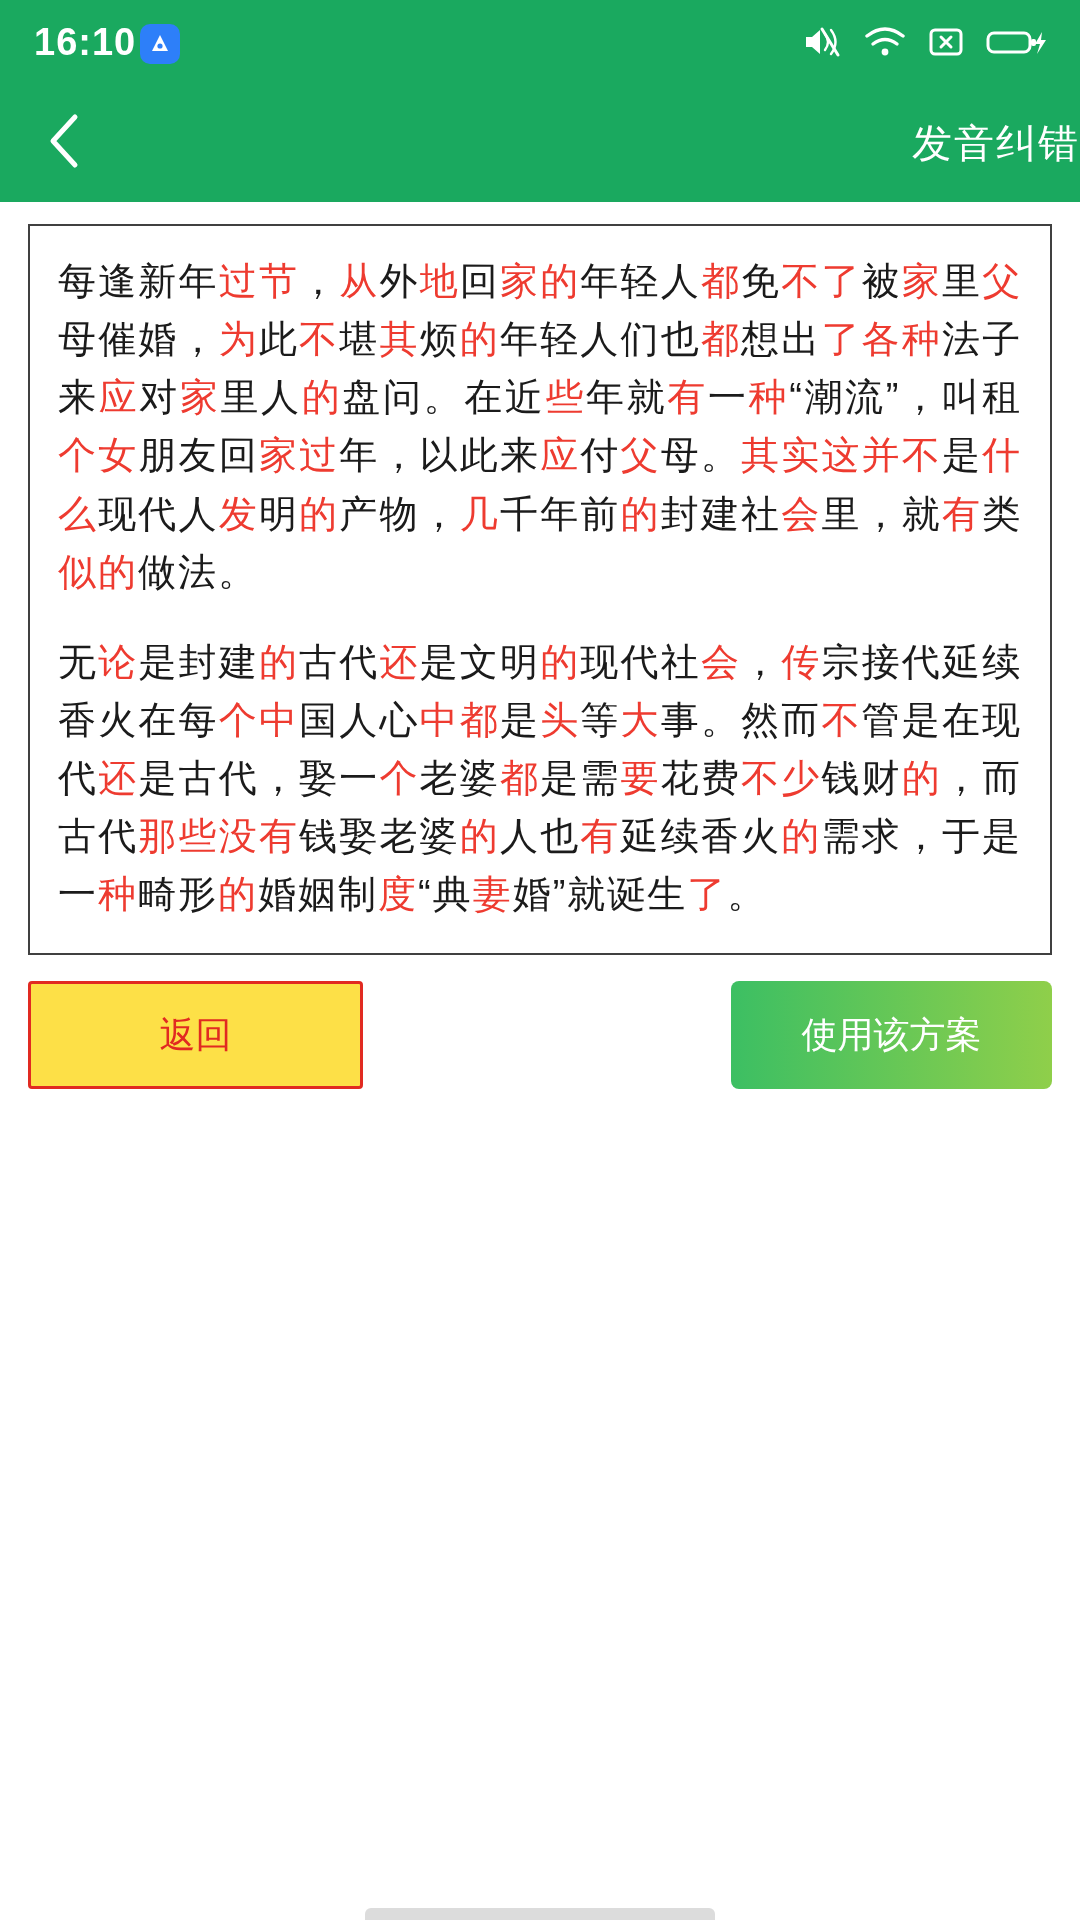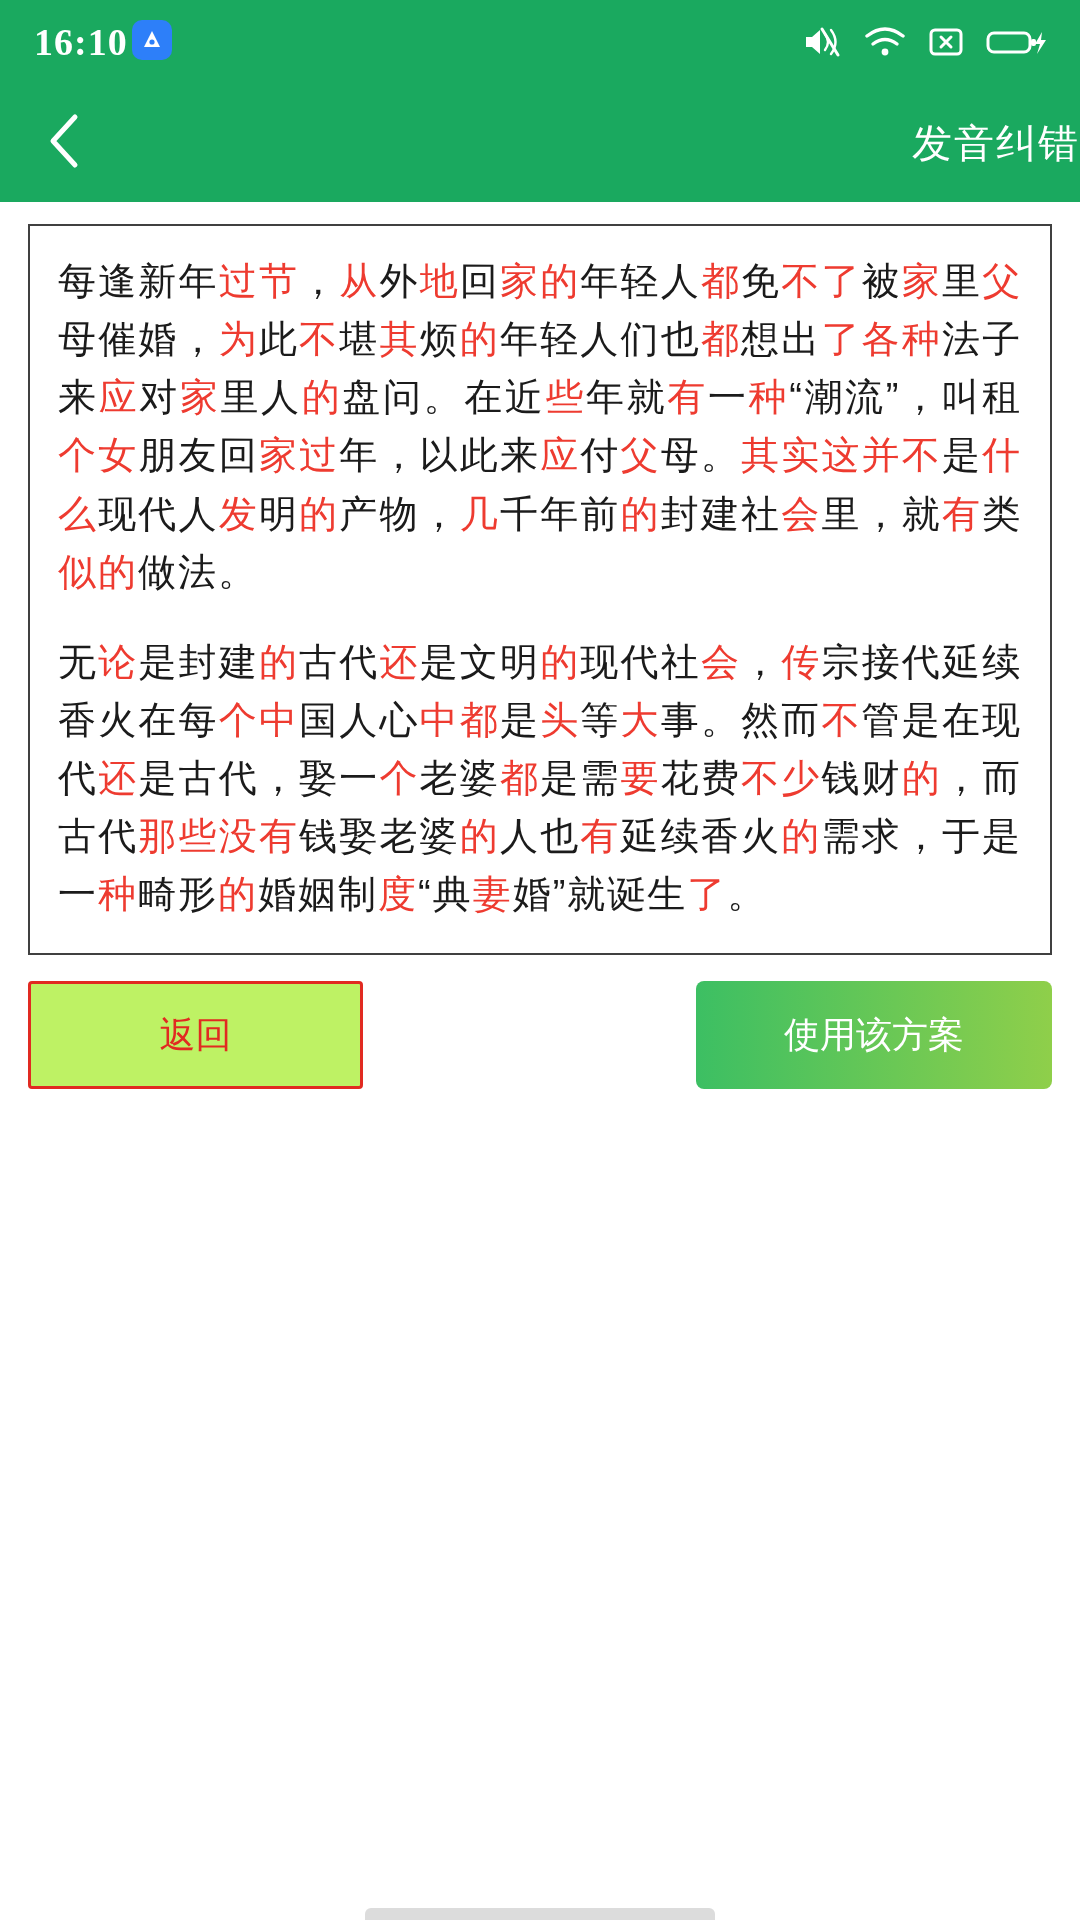--- a/index.html
+++ b/index.html
@@ -11,21 +11,21 @@
   }
 
   
   .statusbar{
     height:84px;
     background:#1aa95f;
     display:flex; align-items:center;
     padding:0 34px;
     color:#ffffff;
   }
-  .status-left{ display:flex; align-items:flex-start; gap:4px;font-family:Liberation Serif, serif; }
+  .status-left{ display:flex; align-items:flex-end; gap:4px; }
   .status-time{ font-size:38px; font-weight:600; letter-spacing:1px; }
   .app-badge{
     width:40px; height:40px; border-radius:10px;
     background:#2d7ff9; display:flex; align-items:center; justify-content:center;
   }
   .app-badge svg{ display:block; }
   .status-right{ margin-left:auto; display:flex; align-items:center; gap:22px; }
   .status-right .ico{ display:flex; align-items:center; justify-content:center; }
 
   
@@ -81,25 +81,25 @@
     height:108px;
     display:flex; align-items:center; justify-content:center;
     font-size:36px;
     cursor:pointer;
     user-select:none;
   }
   .btn-back{
     width:335px;
     border:3px solid #e12a21;
     color:#e12a21;
-    background:#bef264;
+    background:#fde047;
     border-radius:4px;
   }
   .btn-apply{
-    width:356px;
+    width:321px;
     border:none;
     color:#ffffff;
     background:linear-gradient(to right,#3cbf63,#8fcf4a);
     border-radius:8px;
   }
 
   
   .nav-hint{
     position:absolute;
     left:0; right:0; bottom:0;

